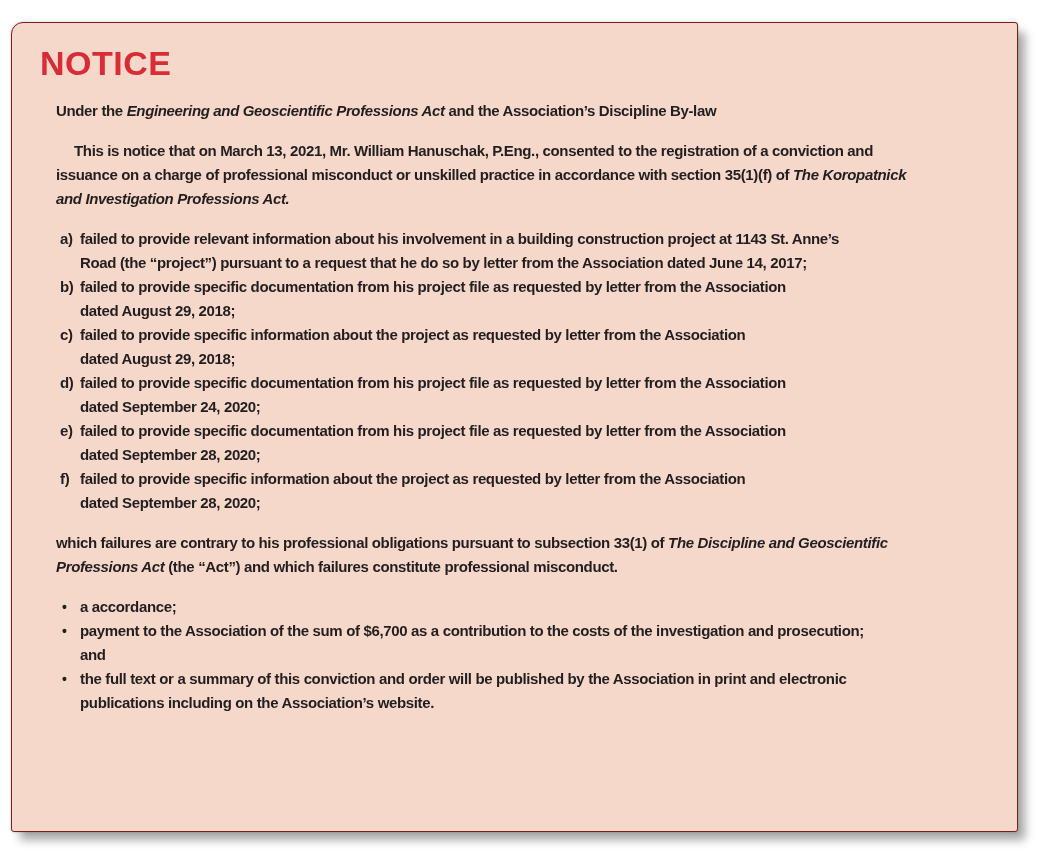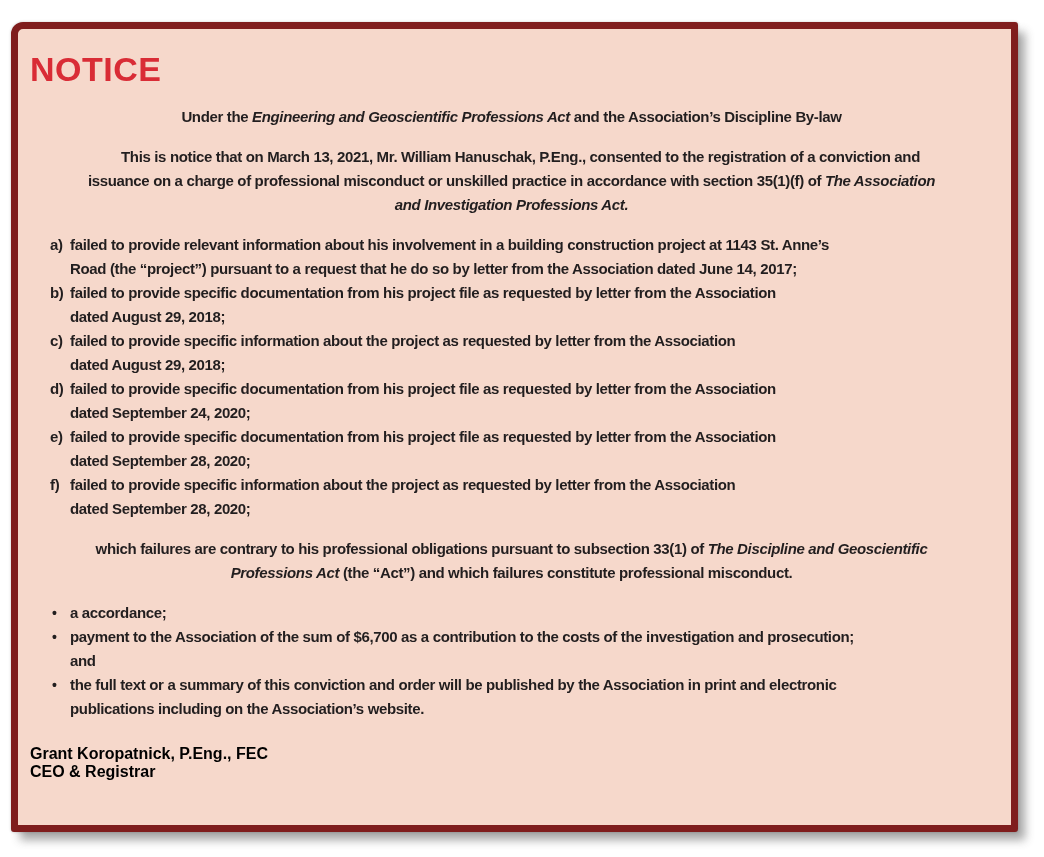--- a/index.html
+++ b/index.html
@@ -12,43 +12,42 @@
     overflow: hidden;
   }
   .notice-box {
     position: absolute;
     left: 11px;
     top: 22px;
     width: 1007px;
     height: 810px;
     box-sizing: border-box;
     background: #f6d8cb;
-    border: 7px solid #7f1d1d;
+    border: 1px solid #7f1d1d;
     border-radius: 12px 3px 3px 3px;
     box-shadow: 0 0 3px rgba(0,0,0,0.22), 8px 9px 10px -1px rgba(60,60,60,0.45);
-    padding: 20px 18px 20px 12px;
+    padding: 20px 18px 20px 28px;
   }
   .notice-title {
     margin: 0 0 12px 0;
     color: #d92c36;
     font-size: 34px;
     line-height: 40px;
     font-weight: bold;
     letter-spacing: 0.5px;
   }
   .doc {
     color: #221e1f;
     font-size: 15px;
     line-height: 24px;
     font-weight: bold;
     letter-spacing: -0.35px;
   }
   .doc p.para {
     margin: 16px;
-    text-align: center;
   }
   .doc p.para.first-indent {
     text-indent: 18px;
   }
   .doc .item {
     position: relative;
     padding-left: 40px;
     margin: 0;
   }
   .doc .item .marker {
@@ -67,21 +66,21 @@
   }
   i { font-style: italic; }
 </style>
 </head>
 <body>
 
 <div class="notice-box">
   <h1 class="notice-title">NOTICE</h1>
   <div class="doc" id="doc-body">
       <p class="para">Under the <i>Engineering and Geoscientific Professions Act</i> and the Association’s Discipline By-law</p>
-      <p class="para first-indent">This is notice that on March 13, 2021, Mr. William Hanuschak, P.Eng., consented to the registration of a conviction and<br>issuance on a charge of professional misconduct or unskilled practice in accordance with section 35(1)(f) of <i>The Association</i><br><i>and Investigation Professions Act.</i></p>
+      <p class="para first-indent">This is notice that on March 13, 2021, Mr. William Hanuschak, P.Eng., consented to the registration of a conviction and<br>issuance on a charge of professional misconduct or unskilled practice in accordance with section 35(1)(f) of <i>The Koropatnick</i><br><i>and Investigation Professions Act.</i></p>
       <div class="item list-item">
         <span class="marker">a)</span>
         <div>failed to provide relevant information about his involvement in a building construction project at 1143 St. Anne’s<br>Road (the “project”) pursuant to a request that he do so by letter from the Association dated June 14, 2017;</div>
       </div>
       <div class="item list-item">
         <span class="marker">b)</span>
         <div>failed to provide specific documentation from his project file as requested by letter from the Association<br>dated August 29, 2018;</div>
       </div>
       <div class="item list-item">
         <span class="marker">c)</span>
@@ -106,17 +105,13 @@
       </div>
       <div class="item bullet-item">
         <span class="marker">•</span>
         <div>payment to the Association of the sum of $6,700 as a contribution to the costs of the investigation and prosecution;<br>and</div>
       </div>
       <div class="item bullet-item">
         <span class="marker">•</span>
         <div>the full text or a summary of this conviction and order will be published by the Association in print and electronic<br>publications including on the Association’s website.</div>
       </div>
     </div>
-  <div class="signature">
-    <div>Grant Koropatnick, P.Eng., FEC</div>
-    <div>CEO &amp; Registrar</div>
-  </div>
 </div>
 
 </body></html>

